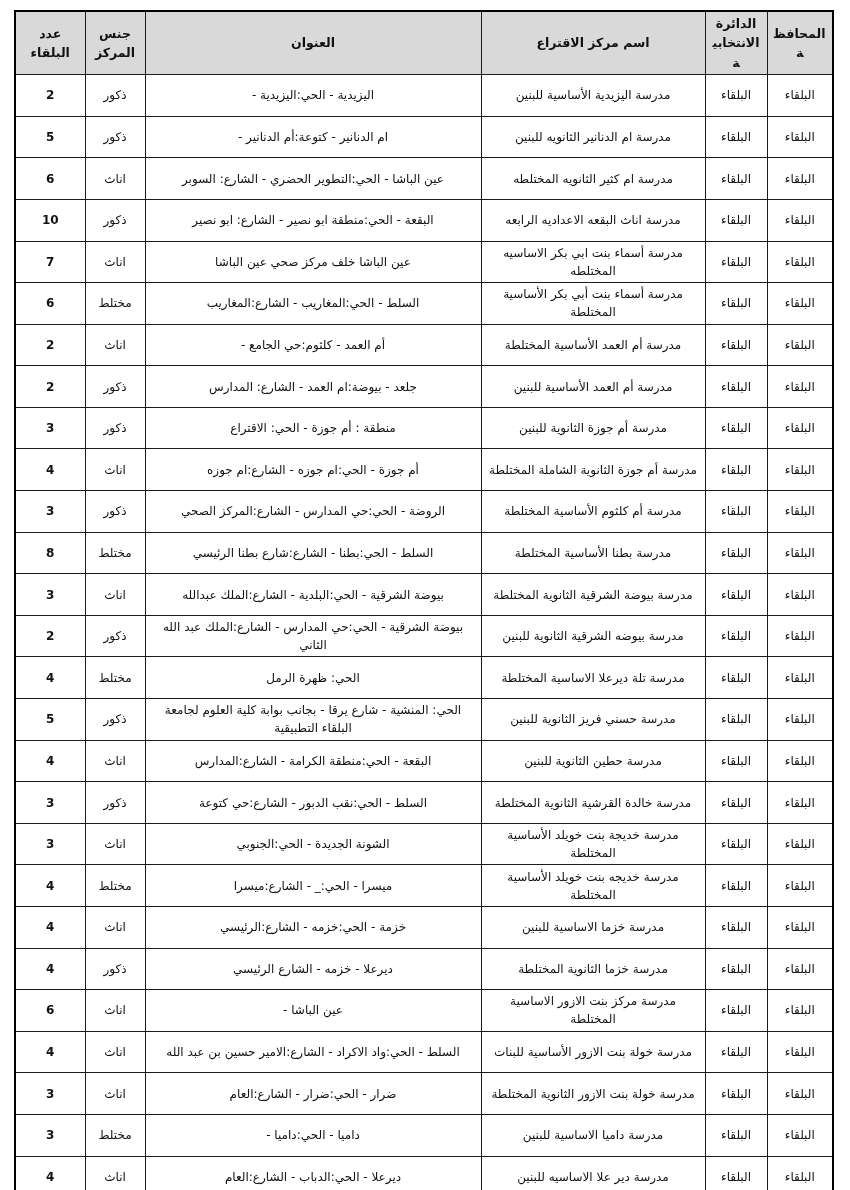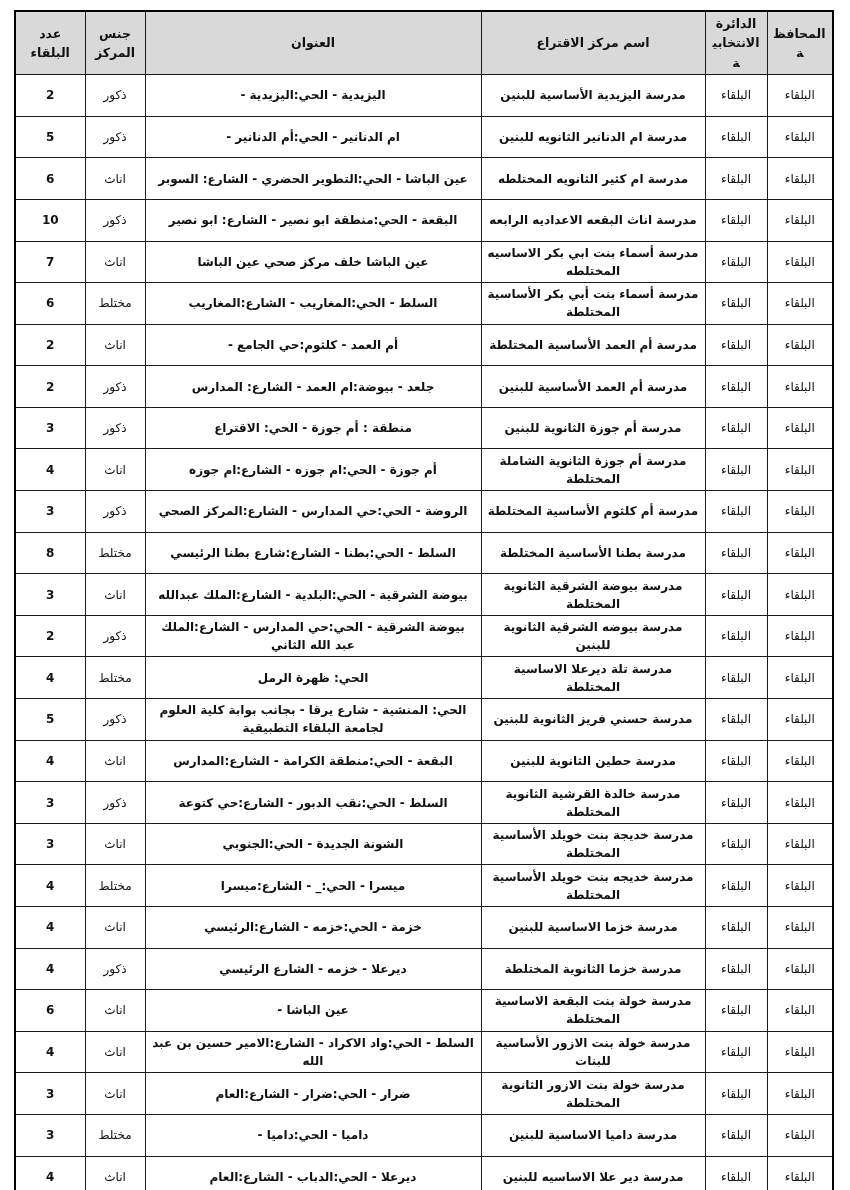--- a/index.html
+++ b/index.html
@@ -47,21 +47,20 @@
     font-size: 12px;
     line-height: 1.5;
     background: #ffffff;
   }
   td.cell-boxes {
     font-weight: bold;
     font-size: 13px;
   }
   td.cell-center, td.cell-address {
     font-size: 12px;
-    font-weight: bold;
   }
 </style>
 </head>
 <body>
 
 <div class="page">
   <table class="centers">
     <colgroup>
       <col style="width:66px">
       <col style="width:62px">
@@ -86,21 +85,21 @@
           <td class="cell-district">البلقاء</td>
           <td class="cell-center">مدرسة اليزيدية الأساسية للبنين</td>
           <td class="cell-address">اليزيدية - الحي:اليزيدية -</td>
           <td class="cell-gender">ذكور</td>
           <td class="cell-boxes">2</td>
         </tr>
         <tr>
           <td class="cell-governorate">البلقاء</td>
           <td class="cell-district">البلقاء</td>
           <td class="cell-center">مدرسة ام الدنانير الثانويه للبنين</td>
-          <td class="cell-address">ام الدنانير - الحي:أم الدنانير -</td>
+          <td class="cell-address">ام الدنانير - كتوعة:أم الدنانير -</td>
           <td class="cell-gender">ذكور</td>
           <td class="cell-boxes">5</td>
         </tr>
         <tr>
           <td class="cell-governorate">البلقاء</td>
           <td class="cell-district">البلقاء</td>
           <td class="cell-center">مدرسة ام كثير الثانويه المختلطه</td>
           <td class="cell-address">عين الباشا - الحي:التطوير الحضري - الشارع: السوبر</td>
           <td class="cell-gender">اناث</td>
           <td class="cell-boxes">6</td>
@@ -253,21 +252,21 @@
           <td class="cell-governorate">البلقاء</td>
           <td class="cell-district">البلقاء</td>
           <td class="cell-center">مدرسة خزما الثانوية المختلطة</td>
           <td class="cell-address">ديرعلا  - خزمه - الشارع الرئيسي</td>
           <td class="cell-gender">ذكور</td>
           <td class="cell-boxes">4</td>
         </tr>
         <tr>
           <td class="cell-governorate">البلقاء</td>
           <td class="cell-district">البلقاء</td>
-          <td class="cell-center">مدرسة خولة بنت البقعة الاساسية المختلطة</td>
+          <td class="cell-center">مدرسة مركز بنت الازور الاساسية المختلطة</td>
           <td class="cell-address">عين الباشا -</td>
           <td class="cell-gender">اناث</td>
           <td class="cell-boxes">6</td>
         </tr>
         <tr>
           <td class="cell-governorate">البلقاء</td>
           <td class="cell-district">البلقاء</td>
           <td class="cell-center">مدرسة خولة بنت الازور الأساسية للبنات</td>
           <td class="cell-address">السلط - الحي:واد الاكراد - الشارع:الامير حسين بن عبد الله</td>
           <td class="cell-gender">اناث</td>

